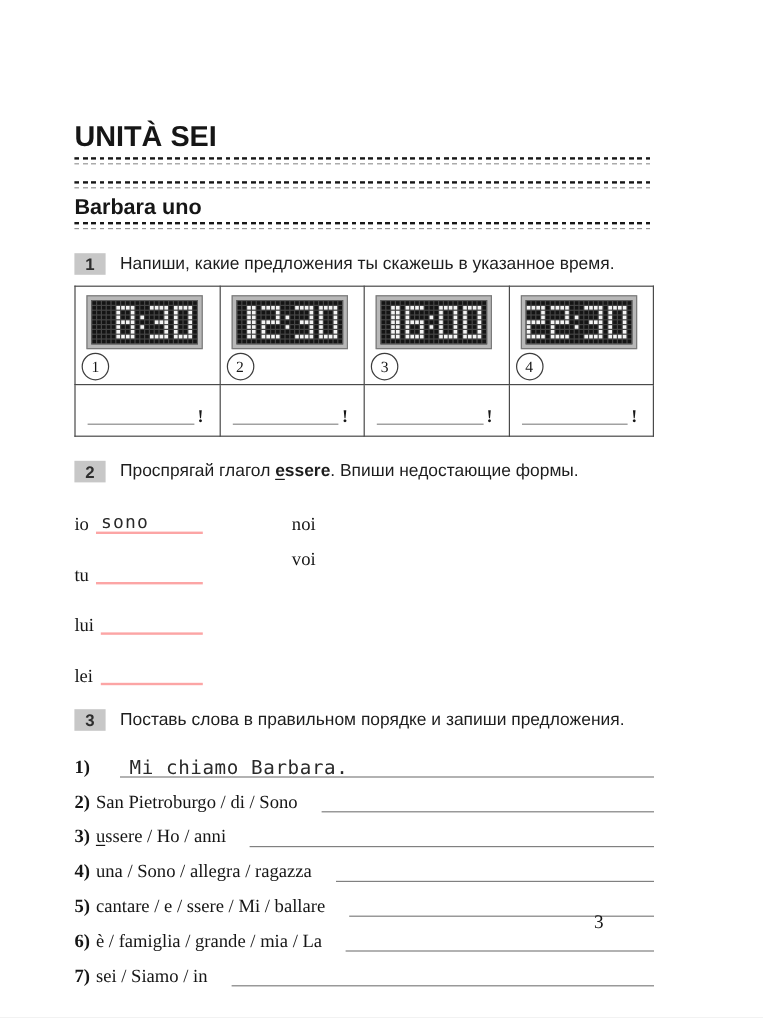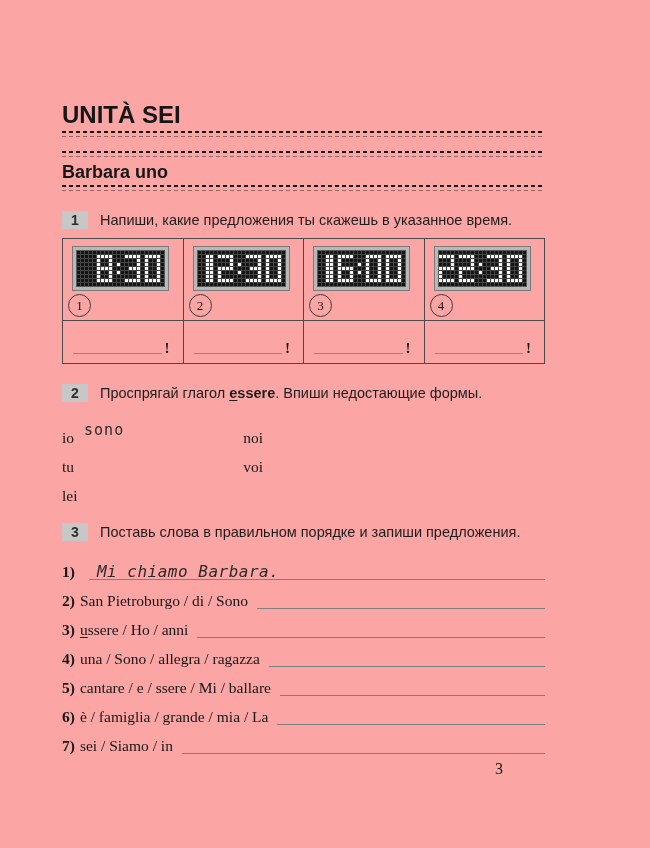--- a/index.html
+++ b/index.html
@@ -1,19 +1,19 @@
 <!DOCTYPE html>
 <html><head>
 <meta charset="utf-8">
 <style>
   html,body{margin:0;padding:0;background:#e8e8e8;}
   .page{
     position:relative;
     width:650px;height:848px;
-    background:#fca5a5;
+    background:#ffffff;
     box-sizing:border-box;
     padding:103px 105px 0 62px;
     font-family:"Liberation Serif", serif;
     color:#161616;
     overflow:hidden;
   }
   
   .rule{height:2px;background:repeating-linear-gradient(90deg,#161616 0 4px,transparent 4px 7px);}
   .rule.light{height:1px;opacity:.45;margin-top:3px;}
   
@@ -35,34 +35,34 @@
   .clock-grid .px{background:#141414;}
   .clock-grid .px.on{background:#f4f4f4;}
   .circle-num{width:21px;height:21px;border:1px solid #3c3c3c;border-radius:50%;display:flex;align-items:center;justify-content:center;font-size:13px;margin:3px 0 3px 5px;font-family:"Liberation Serif",serif;}
   td.ans-cell{height:42px;}
   .ans{display:flex;align-items:flex-end;height:42px;box-sizing:border-box;padding:0 13px 9px 10px;}
   .ans-line{flex:1;border-bottom:1.5px solid #8a8a8a;height:14px;}
   .bang{font-weight:700;font-size:15px;line-height:11px;margin-left:3px;}
   
   .conj{margin-top:14px;display:flex;font-size:15.5px;}
   .conj-col{display:flex;flex-direction:column;}
-  .conj-col.left{width:121px;}
+  .conj-col.left{width:121px;gap:13px;}
   .conj-col.right{width:100px;align-items:flex-end;}
   .conj-row{display:flex;align-items:flex-end;height:29px;}
   .conj-row .pron{flex:0 0 auto;padding-right:6px;line-height:1;}
-  .conj-line{flex:1;border-bottom:7px solid #fca5a5;position:relative;height:16px;margin-right:14px;}
+  .conj-line{flex:1;border-bottom:2px solid #fca5a5;position:relative;height:16px;margin-right:14px;}
   
   .hand{font-family:"DejaVu Sans Mono",monospace;color:#2a2a2a;white-space:nowrap;}
   .conj-line .hand{position:absolute;left:4px;bottom:-1px;font-size:15px;letter-spacing:1px;}
   
   .items{margin-top:10px;}
   .item-row{display:flex;align-items:flex-end;height:29px;font-size:15.5px;}
   .item-num{font-weight:700;padding-right:5px;line-height:1.1;}
   .item-words{white-space:nowrap;line-height:1.1;}
-  .item-line{flex:1;border-bottom:1px solid #808080;height:16px;margin-left:9px;position:relative;font-style:italic;}
+  .item-line{flex:1;border-bottom:1px solid #808080;height:16px;margin-left:20px;position:relative;}
   .item-line .hand{position:absolute;left:8px;bottom:-2px;font-size:16px;letter-spacing:.5px;}
   
   .page-num{position:absolute;left:495px;top:760px;font-size:16px;font-family:"Liberation Serif",serif;}
 </style>
 </head>
 <body>
 
 <div class="page">
 
   <header>
@@ -937,20 +937,24 @@
   <div class="conj">
     <div class="conj-col left">
       <div class="conj-row">
         <span class="pron">io</span>
         <span class="conj-line">
             <span class="hand">sono</span>
           </span>
       </div>
       <div class="conj-row">
         <span class="pron">tu</span>
+        <span class="conj-line"></span>
+      </div>
+      <div class="conj-row">
+        <span class="pron">lui</span>
         <span class="conj-line"></span>
       </div>
       <div class="conj-row">
         <span class="pron">lei</span>
         <span class="conj-line"></span>
       </div>
     </div>
     <div class="conj-col right">
       <div class="conj-row">
         <span class="pron">noi</span>

